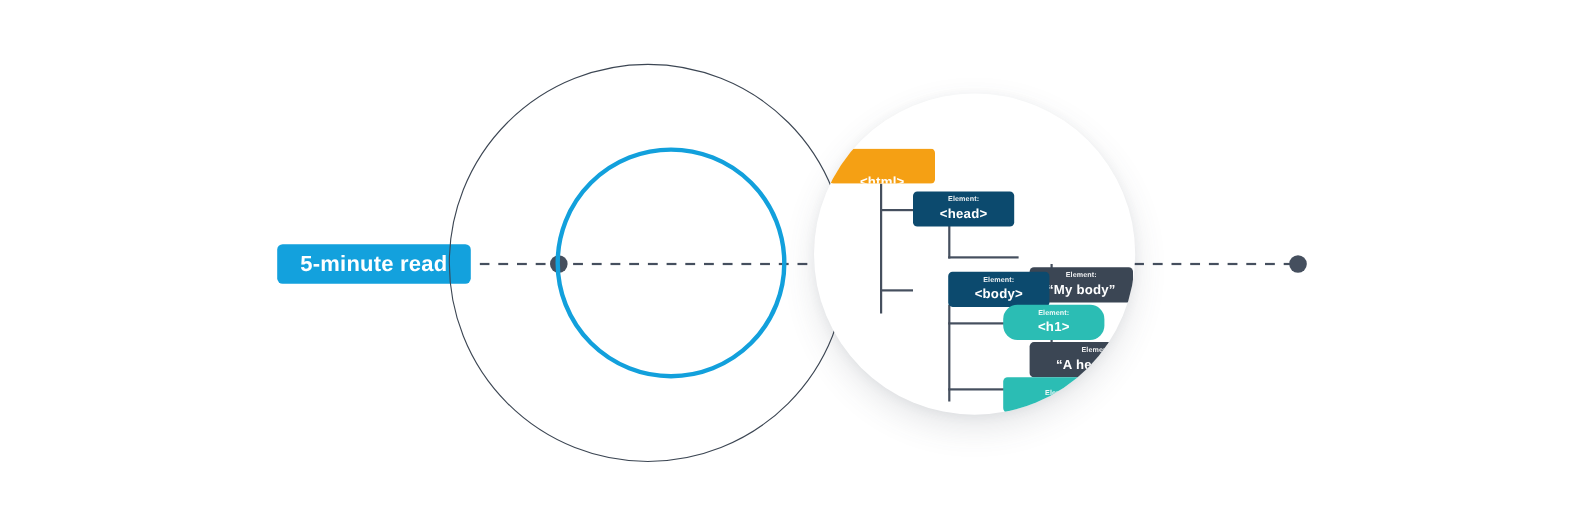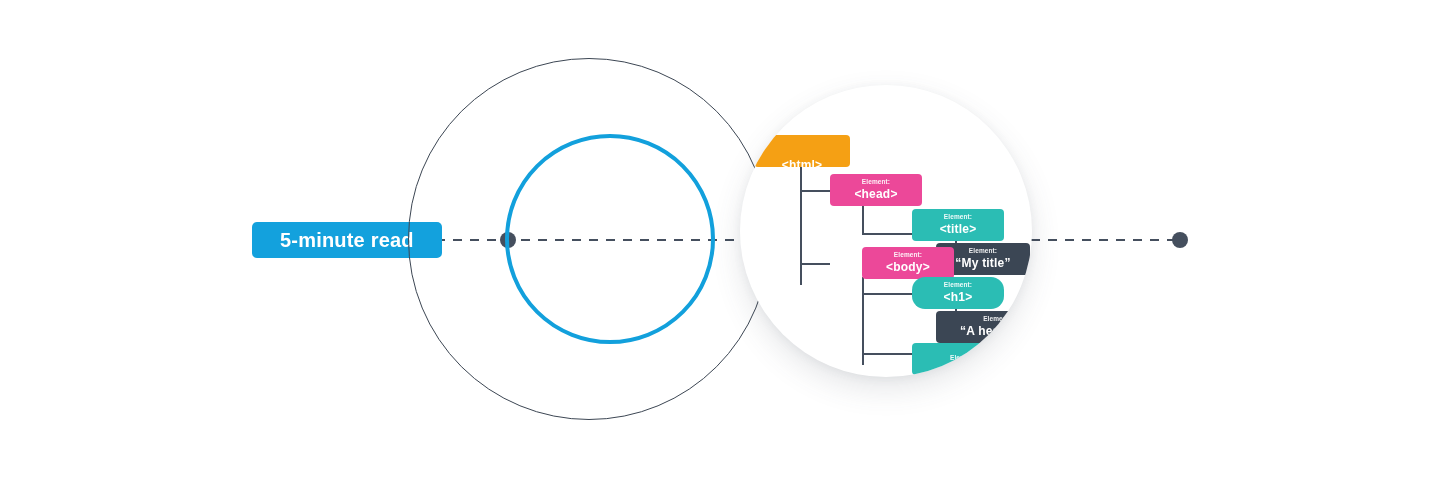--- a/index.html
+++ b/index.html
@@ -40,21 +40,21 @@
   }
   .node-dot.left  { left: 500px; }
   .node-dot.right { left: 1172px; }
 
   
   .pill {
     position: absolute;
     left: 252px;
     top: 222px;
     height: 36px;
-    padding: 0 28px;
+    padding: 0 21px;
     border-radius: 5px;
     background: #13a1dd;
     color: #ffffff;
     font-size: 20px;
     font-weight: bold;
     letter-spacing: .2px;
     display: flex;
     align-items: center;
     justify-content: center;
     white-space: nowrap;
@@ -118,21 +118,21 @@
     opacity: .92;
     letter-spacing: .1px;
     margin-bottom: 2px;
   }
   .tnode .tag {
     font-size: 12px;
     font-weight: bold;
     letter-spacing: .2px;
   }
   .c-orange { background: #f5a014; }
-  .c-blue   { background: #ec4899; }
+  .c-blue   { background: #0c4a6e; }
   .c-teal   { background: #2bbdb4; }
   .c-slate  { background: #3b4654; }
 
   
   .root-node {
     border-top-left-radius: 0;
     clip-path: polygon(12px 0, 100% 0, 100% 100%, 0 100%, 0 12px);
   }
   .flag {
     position: absolute;
@@ -178,28 +178,24 @@
       <div class="tnode c-orange root-node" style="left:14px; top:50px; width:96px; height:32px;gap:20px;">
         <div class="kind">Root element:</div>
         <div class="tag">&lt;html&gt;</div>
       </div>
 
       <div class="tnode c-blue" style="left:90px; top:89px; width:92px; height:32px;">
         <div class="kind">Element:</div>
         <div class="tag">&lt;head&gt;</div>
       </div>
 
-      <div class="tnode c-teal" style="left:172px; top:124px; width:92px; height:32px;">
-        <div class="kind">Element:</div>
-        <div class="tag">&lt;title&gt;</div>
-      </div>
 
       <div class="tnode c-slate" style="left:196px; top:158px; width:94px; height:32px;">
         <div class="kind">Element:</div>
-        <div class="tag">“My title”</div>
+        <div class="tag">“My body”</div>
       </div>
 
       <div class="tnode c-blue" style="left:90px; top:162px; width:92px; height:32px;margin-left:32px;">
         <div class="kind">Element:</div>
         <div class="tag">&lt;body&gt;</div>
       </div>
 
       <div class="tnode c-teal" style="left:172px; top:192px; width:92px; height:32px;border-radius:13px;">
         <div class="kind">Element:</div>
         <div class="tag">&lt;h1&gt;</div>

